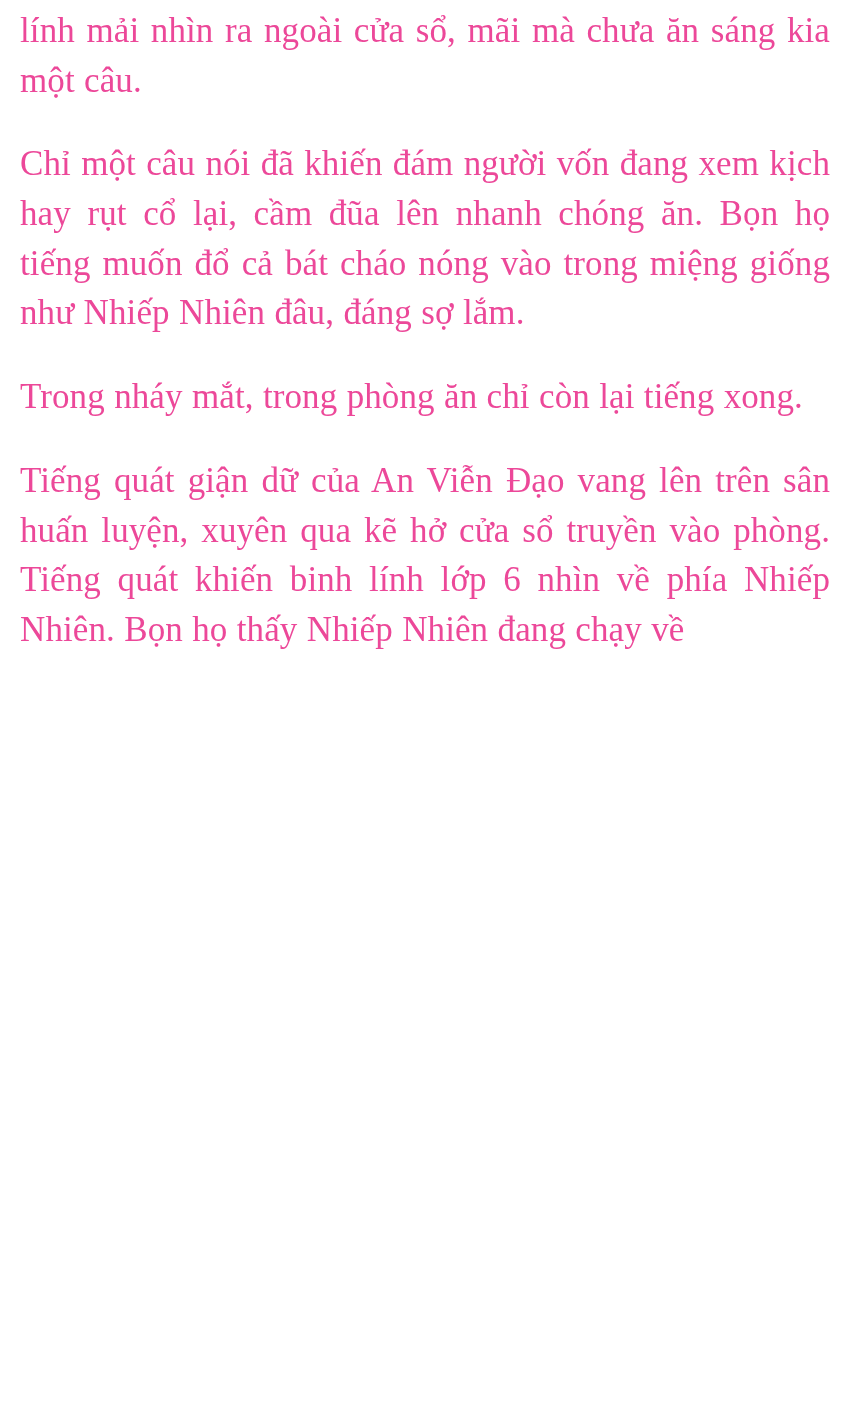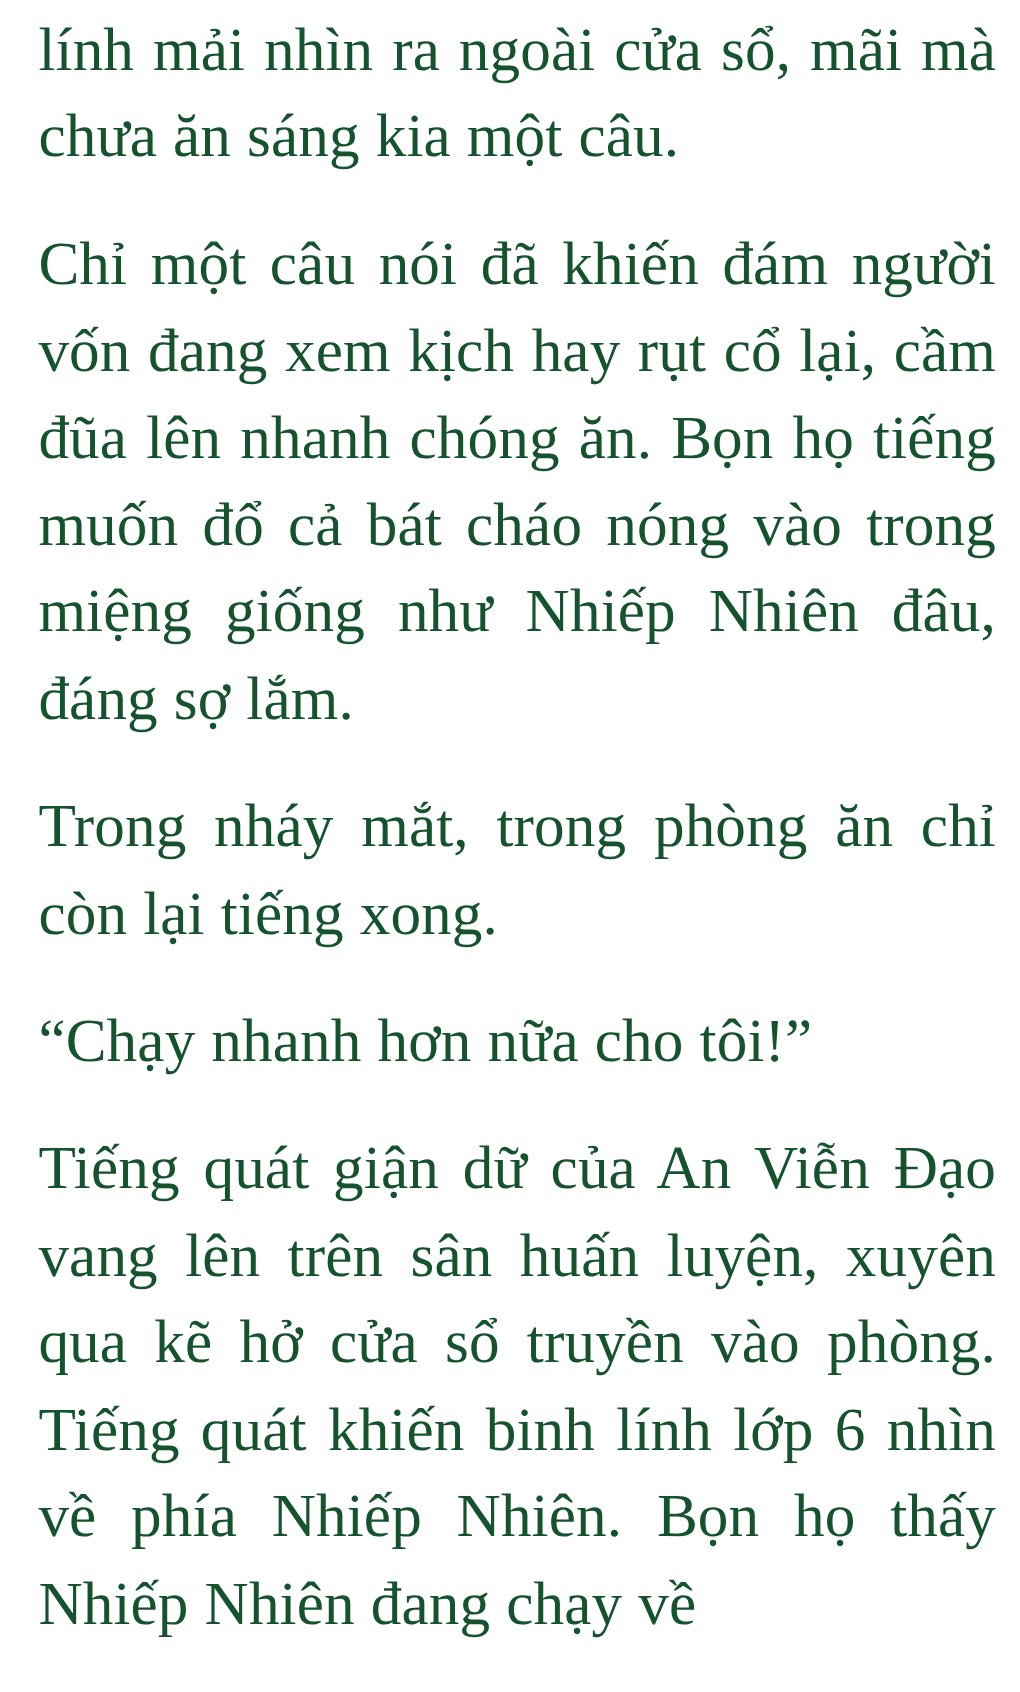--- a/index.html
+++ b/index.html
@@ -15,38 +15,37 @@
   }
   .reader {
     box-sizing: border-box;
     width: 850px;
     height: 1410px;
     padding: 0 20px;
     background: #ffffff;
     color: #1a1a1a;
   }
   .para {
-    font-size: 51px;
+    font-size: 35px;
     line-height: 1.42;
     text-align: justify;
     text-justify: inter-word;
-    margin: 0 0 34px 12px;
+    margin: 0 0 34px 0;
     letter-spacing: 0.1px;
     word-spacing: 0.5px;
-    color: #14532d;
+    color: #ec4899;
   }
   .para:first-child {
     margin-top: 6px;
   }
   .para.last {
     margin-bottom: 0;
   }
 </style>
 </head>
 <body>
 
 <div class="reader">
   <p class="para">lính mải nhìn ra ngoài cửa sổ, mãi mà chưa ăn sáng kia một câu.</p>
   <p class="para">Chỉ một câu nói đã khiến đám người vốn đang xem kịch hay rụt cổ lại, cầm đũa lên nhanh chóng ăn. Bọn họ tiếng muốn đổ cả bát cháo nóng vào trong miệng giống như Nhiếp Nhiên đâu, đáng sợ lắm.</p>
   <p class="para">Trong nháy mắt, trong phòng ăn chỉ còn lại tiếng xong.</p>
-  <p class="para">“Chạy nhanh hơn nữa cho tôi!”</p>
   <p class="para last">Tiếng quát giận dữ của An Viễn Đạo vang lên trên sân huấn luyện, xuyên qua kẽ hở cửa sổ truyền vào phòng. Tiếng quát khiến binh lính lớp 6 nhìn về phía Nhiếp Nhiên. Bọn họ thấy Nhiếp Nhiên đang chạy về</p>
 </div>
 
 </body></html>

